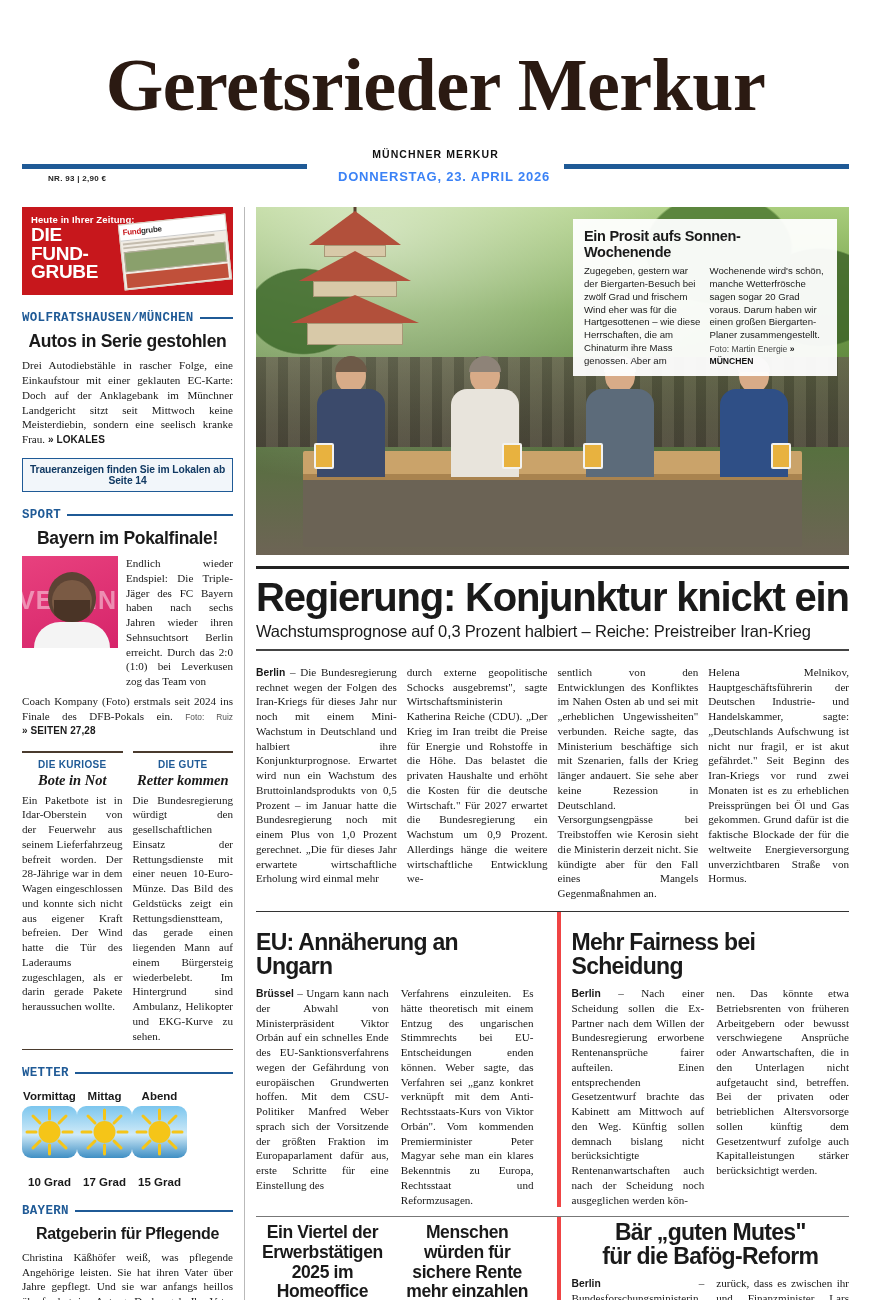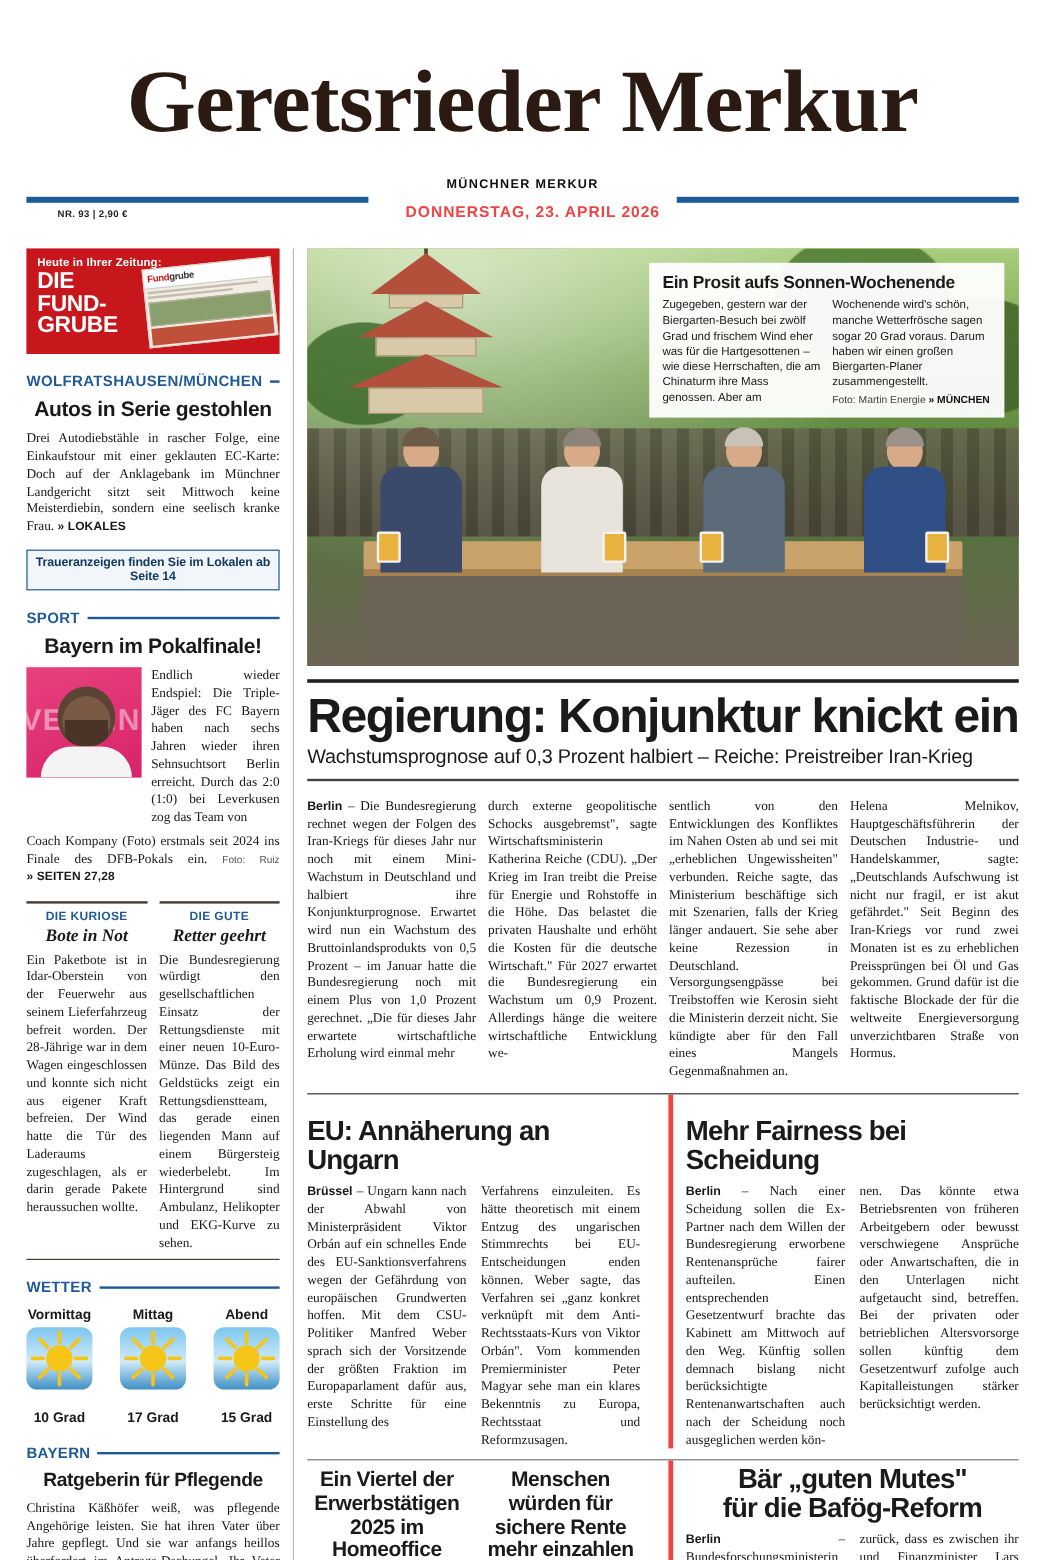--- a/index.html
+++ b/index.html
@@ -56,21 +56,21 @@
     font-size: 10.5px;
     font-weight: 700;
     letter-spacing: 1.1px;
     color: #111;
     font-stretch: condensed;
   }
   .subtitle-date {
     font-size: 13px;
     font-weight: 700;
     letter-spacing: 0.8px;
-    color: #ef4444;
+    color: #3b82f6;
     margin-top: 9px;
     padding-left: 17px;
   }
   .issue-info {
     font-size: 8px;
     font-weight: 700;
     color: #222;
     letter-spacing: 0.3px;
     position: absolute;
     left: 24px;
@@ -159,20 +159,21 @@
     align-items: center;
     gap: 6px;
     margin-top: 16px;
   }
   .sec-head-label {
     font-size: 12.5px;
     font-weight: 800;
     color: #1f5a96;
     letter-spacing: 0.3px;
     white-space: nowrap;
+    font-family: Liberation Mono, monospace;
   }
   .sec-head-line {
     flex: 1;
     height: 2px;
     background: #1f5a96;
   }
 
   .teaser-title {
     font-size: 17.5px;
     font-weight: 700;
@@ -278,21 +279,21 @@
   }
   .mini-body {
     font-family: "Liberation Serif", serif;
     font-size: 11.1px; line-height: 1.33; text-align: justify;
     hyphens: auto; margin-top: 4px;
   }
   .endrule { height: 1px; background: #4a3b2e; margin-top: 6px; }
 
   
   .weather-row {
-    display: flex; justify-content: space-between;
+    display: flex; justify-content: flex-start;
     margin-top: 10px; text-align: center;
   }
   .wx-label { font-size: 11.5px; font-weight: 700; margin-bottom: 4px; }
   .wx-icon {
     width: 55px; height: 52px; margin: 0 auto;
     border-radius: 9px;
     background: linear-gradient(180deg,#7cc6ee 0%, #cfeaf8 55%, #3f8fc4 100%);
     position: relative;
   }
   .wx-temp { font-size: 11.5px; font-weight: 700; margin-top: 18px; }
@@ -366,21 +367,21 @@
     width: 68px; height: 88px; border-radius: 16px 16px 0 0;
   }
   .mug {
     position: absolute; bottom: 8px; width: 20px; height: 26px;
     background: #e8b23f; border: 2px solid #f2f2f0; border-radius: 2px;
   }
   .mug.l { left: 2px; }
   .mug.r { right: 2px; }
 
   .hero-caption {
-    position: absolute; right: 12px; top: 12px; width: 296px;
+    position: absolute; right: 12px; top: 12px; width: 264px;
     background: rgba(255,255,255,0.95); padding: 9px 11px 8px 11px;
   }
   .hc-title {
     font-size: 14.5px; font-weight: 700; letter-spacing: -0.3px;
     margin-bottom: 5px;
   }
   .hc-cols { display: flex; gap: 9px; }
   .hc-col {
     flex: 1; font-size: 9.6px; line-height: 1.34;
     font-family: "Liberation Sans", sans-serif;
@@ -500,21 +501,21 @@
       <div class="two-col">
         <div>
           <div class="minirule"></div>
           <div class="mini-kicker">DIE KURIOSE</div>
           <div class="mini-title">Bote in Not</div>
           <div class="mini-body">Ein Paketbote ist in Idar-Oberstein von der Feuerwehr aus seinem Lieferfahrzeug befreit worden. Der 28-Jährige war in dem Wagen eingeschlossen und konnte sich nicht aus eigener Kraft befreien. Der Wind hatte die Tür des Laderaums zugeschlagen, als er darin gerade Pakete heraussuchen wollte.</div>
         </div>
         <div>
           <div class="minirule"></div>
           <div class="mini-kicker">DIE GUTE</div>
-          <div class="mini-title">Retter geehrt</div>
+          <div class="mini-title">Retter kommen</div>
           <div class="mini-body">Die Bundesregierung würdigt den gesellschaftlichen Einsatz der Rettungsdienste mit einer neuen 10-Euro-Münze. Das Bild des Geldstücks zeigt ein Rettungsdienstteam, das gerade einen liegenden Mann auf einem Bürgersteig wiederbelebt. Im Hintergrund sind Ambulanz, Helikopter und EKG-Kurve zu sehen.</div>
         </div>
       </div>
       <div class="endrule"></div>
 
       <div class="sec-head">
         <span class="sec-head-label">WETTER</span>
         <span class="sec-head-line"></span>
       </div>
       <div class="weather-row">

